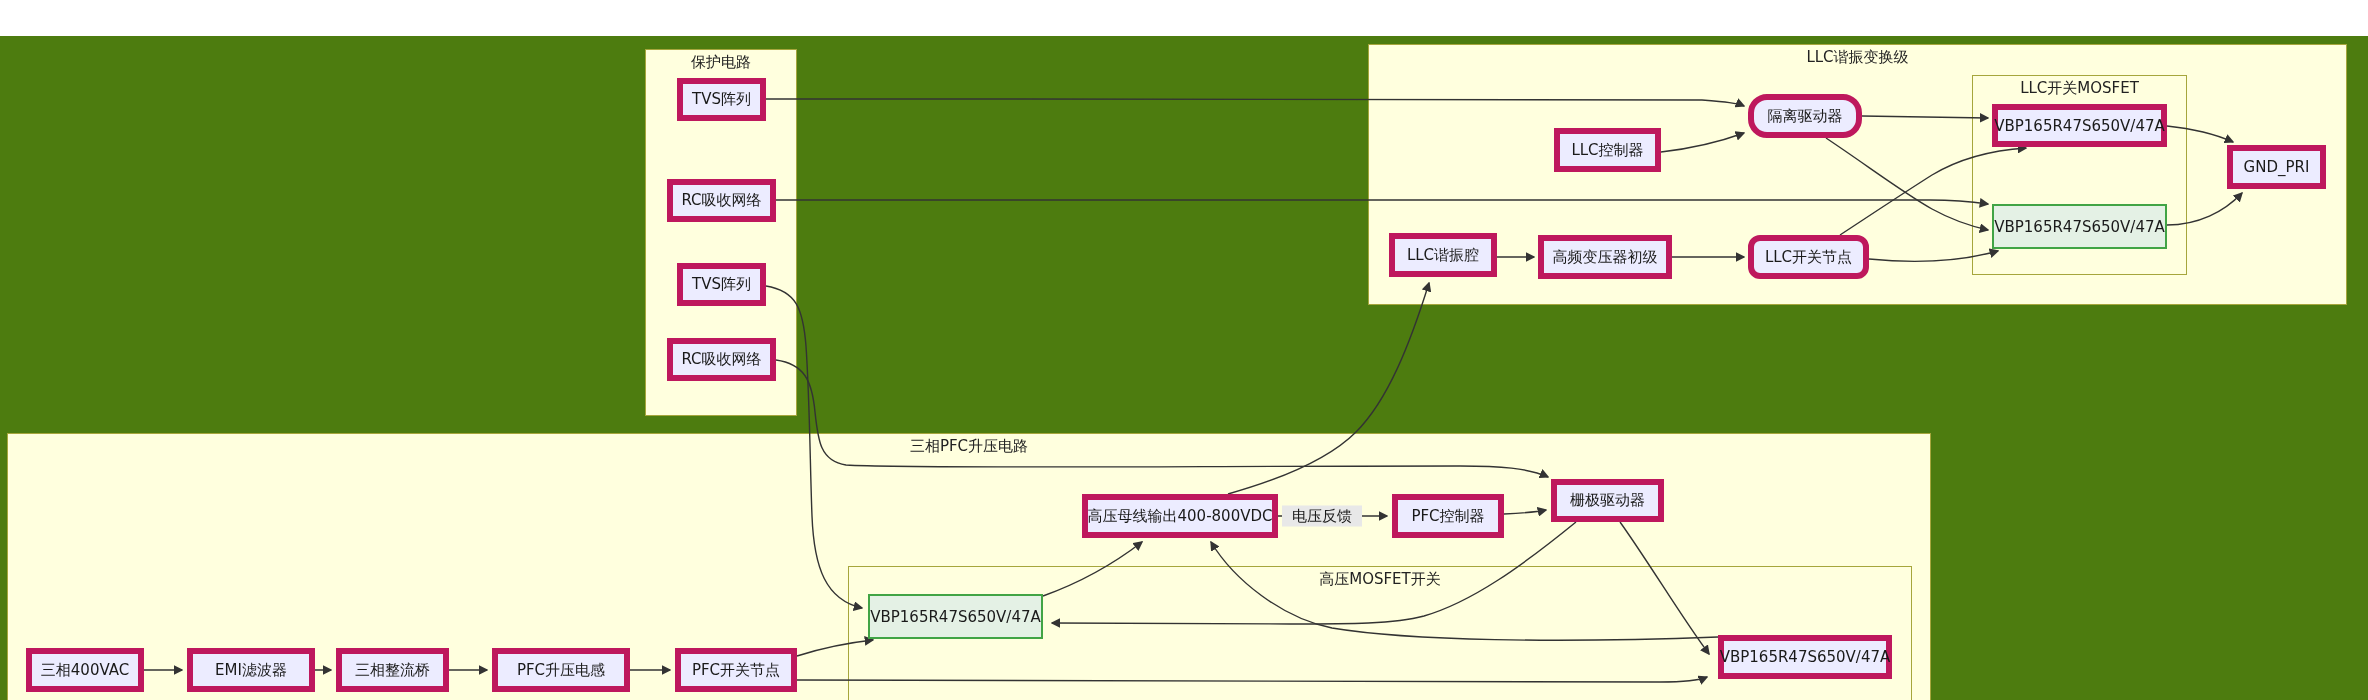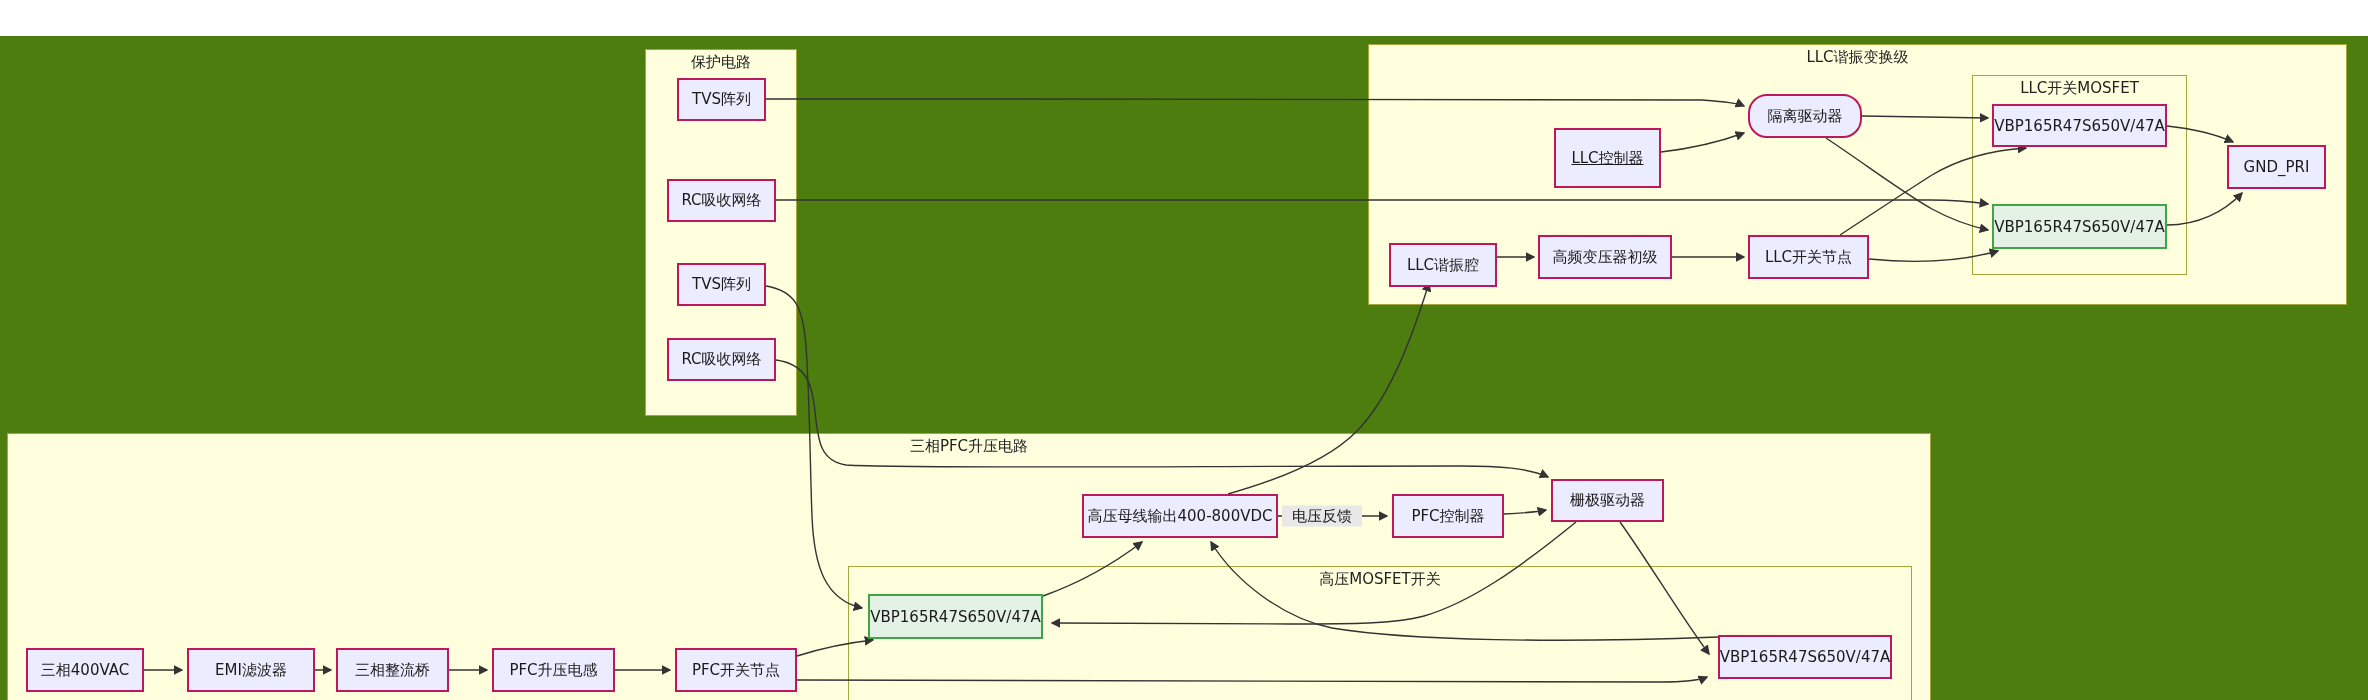--- a/index.html
+++ b/index.html
@@ -25,21 +25,21 @@
     color:#222222;
     white-space:nowrap;
   }
   #edge-layer{
     position:absolute;
     left:0;top:0;
   }
   .node{
     position:absolute;
     background:#ececff;
-    border:2px solid #be185d;
+    border:6px solid #be185d;
     box-sizing:border-box;
     display:flex;
     align-items:center;
     justify-content:center;
     font-size:15px;
     color:#1a1a1a;
     white-space:nowrap;
     text-align:center;
   }
   .node.green{
@@ -113,54 +113,54 @@
     </div>
     <div class="node" style="left: 667px; top: 143px; width: 109px; height: 43px;">
       <span>RC吸收网络</span>
     </div>
     <div class="node" style="left: 677px; top: 227px; width: 89px; height: 43px;">
       <span>TVS阵列</span>
     </div>
     <div class="node" style="left: 667px; top: 302px; width: 109px; height: 43px;">
       <span>RC吸收网络</span>
     </div>
-    <div class="node" style="left: 1554px; top: 92px; width: 107px; height: 60px; text-decoration: underline;">
+    <div class="node" style="left: 1554px; top: 92px; width: 107px; height: 44px;">
       <span>LLC控制器</span>
     </div>
     <div class="node" style="left: 1748px; top: 58px; width: 114px; height: 44px; border-radius: 19px;">
       <span>隔离驱动器</span>
     </div>
     <div class="node" style="left: 1992px; top: 68px; width: 175px; height: 43px;">
       <span>VBP165R47S650V/47A</span>
     </div>
     <div class="node green" style="left: 1992px; top: 168px; width: 175px; height: 45px;">
       <span>VBP165R47S650V/47A</span>
     </div>
     <div class="node" style="left: 2227px; top: 109px; width: 99px; height: 44px;">
       <span>GND_PRI</span>
     </div>
-    <div class="node" style="left: 1389px; top: 207px; width: 108px; height: 44px;">
+    <div class="node" style="left: 1389px; top: 197px; width: 108px; height: 44px;">
       <span>LLC谐振腔</span>
     </div>
     <div class="node" style="left: 1538px; top: 199px; width: 134px; height: 44px; text-align: right;">
       <span>高频变压器初级</span>
     </div>
-    <div class="node" style="left: 1748px; top: 199px; width: 121px; height: 44px;">
+    <div class="node" style="left: 1748px; top: 199px; width: 121px; height: 44px; border-radius: 12px;">
       <span>LLC开关节点</span>
     </div>
     <div class="node" style="left: 26px; top: 612px; width: 118px; height: 44px;">
       <span>三相400VAC</span>
     </div>
     <div class="node" style="left: 187px; top: 612px; width: 128px; height: 44px;">
       <span>EMI滤波器</span>
     </div>
     <div class="node" style="left: 336px; top: 612px; width: 113px; height: 44px;">
       <span>三相整流桥</span>
     </div>
-    <div class="node" style="left: 492px; top: 612px; width: 123px; height: 44px;">
+    <div class="node" style="left: 492px; top: 612px; width: 138px; height: 44px;">
       <span>PFC升压电感</span>
     </div>
     <div class="node" style="left: 675px; top: 612px; width: 122px; height: 44px;">
       <span>PFC开关节点</span>
     </div>
     <div class="node green" style="left: 868px; top: 558px; width: 175px; height: 45px;">
       <span>VBP165R47S650V/47A</span>
     </div>
     <div class="node" style="left: 1082px; top: 458px; width: 196px; height: 44px;">
       <span>高压母线输出400-800VDC</span>

